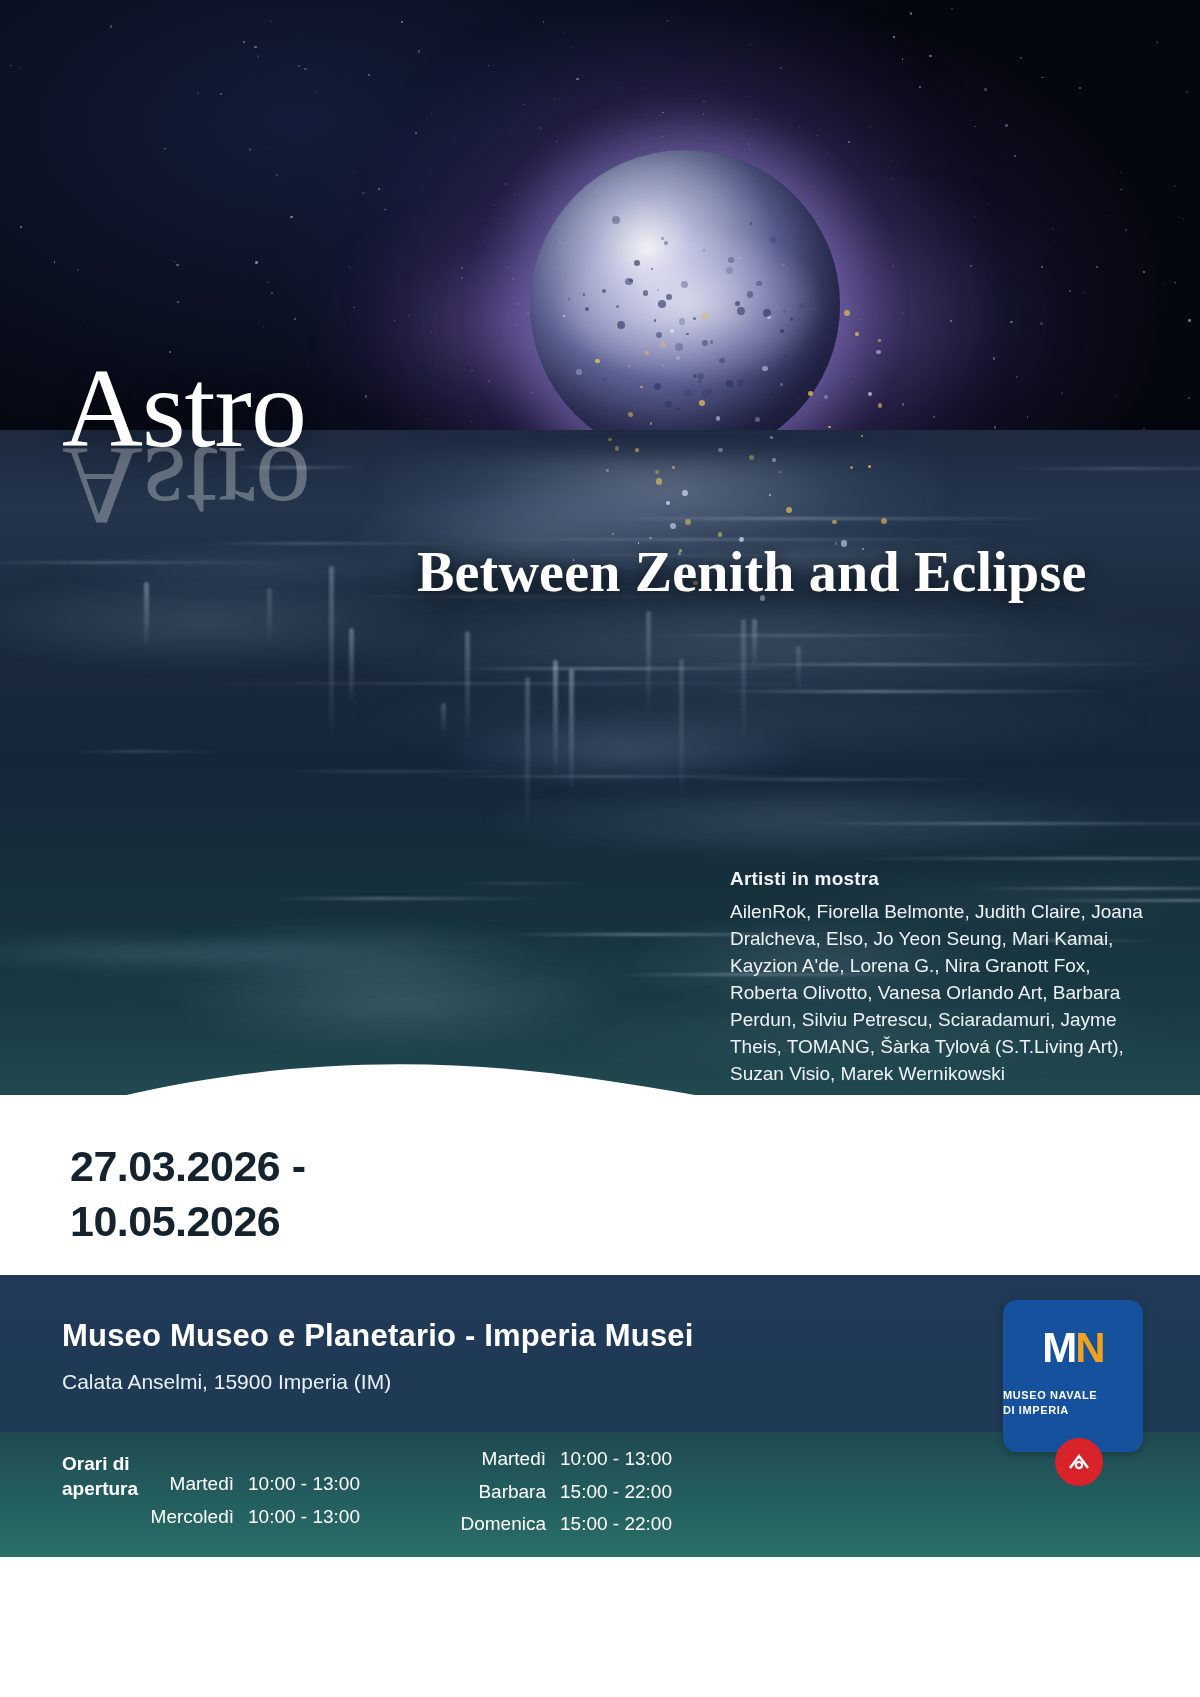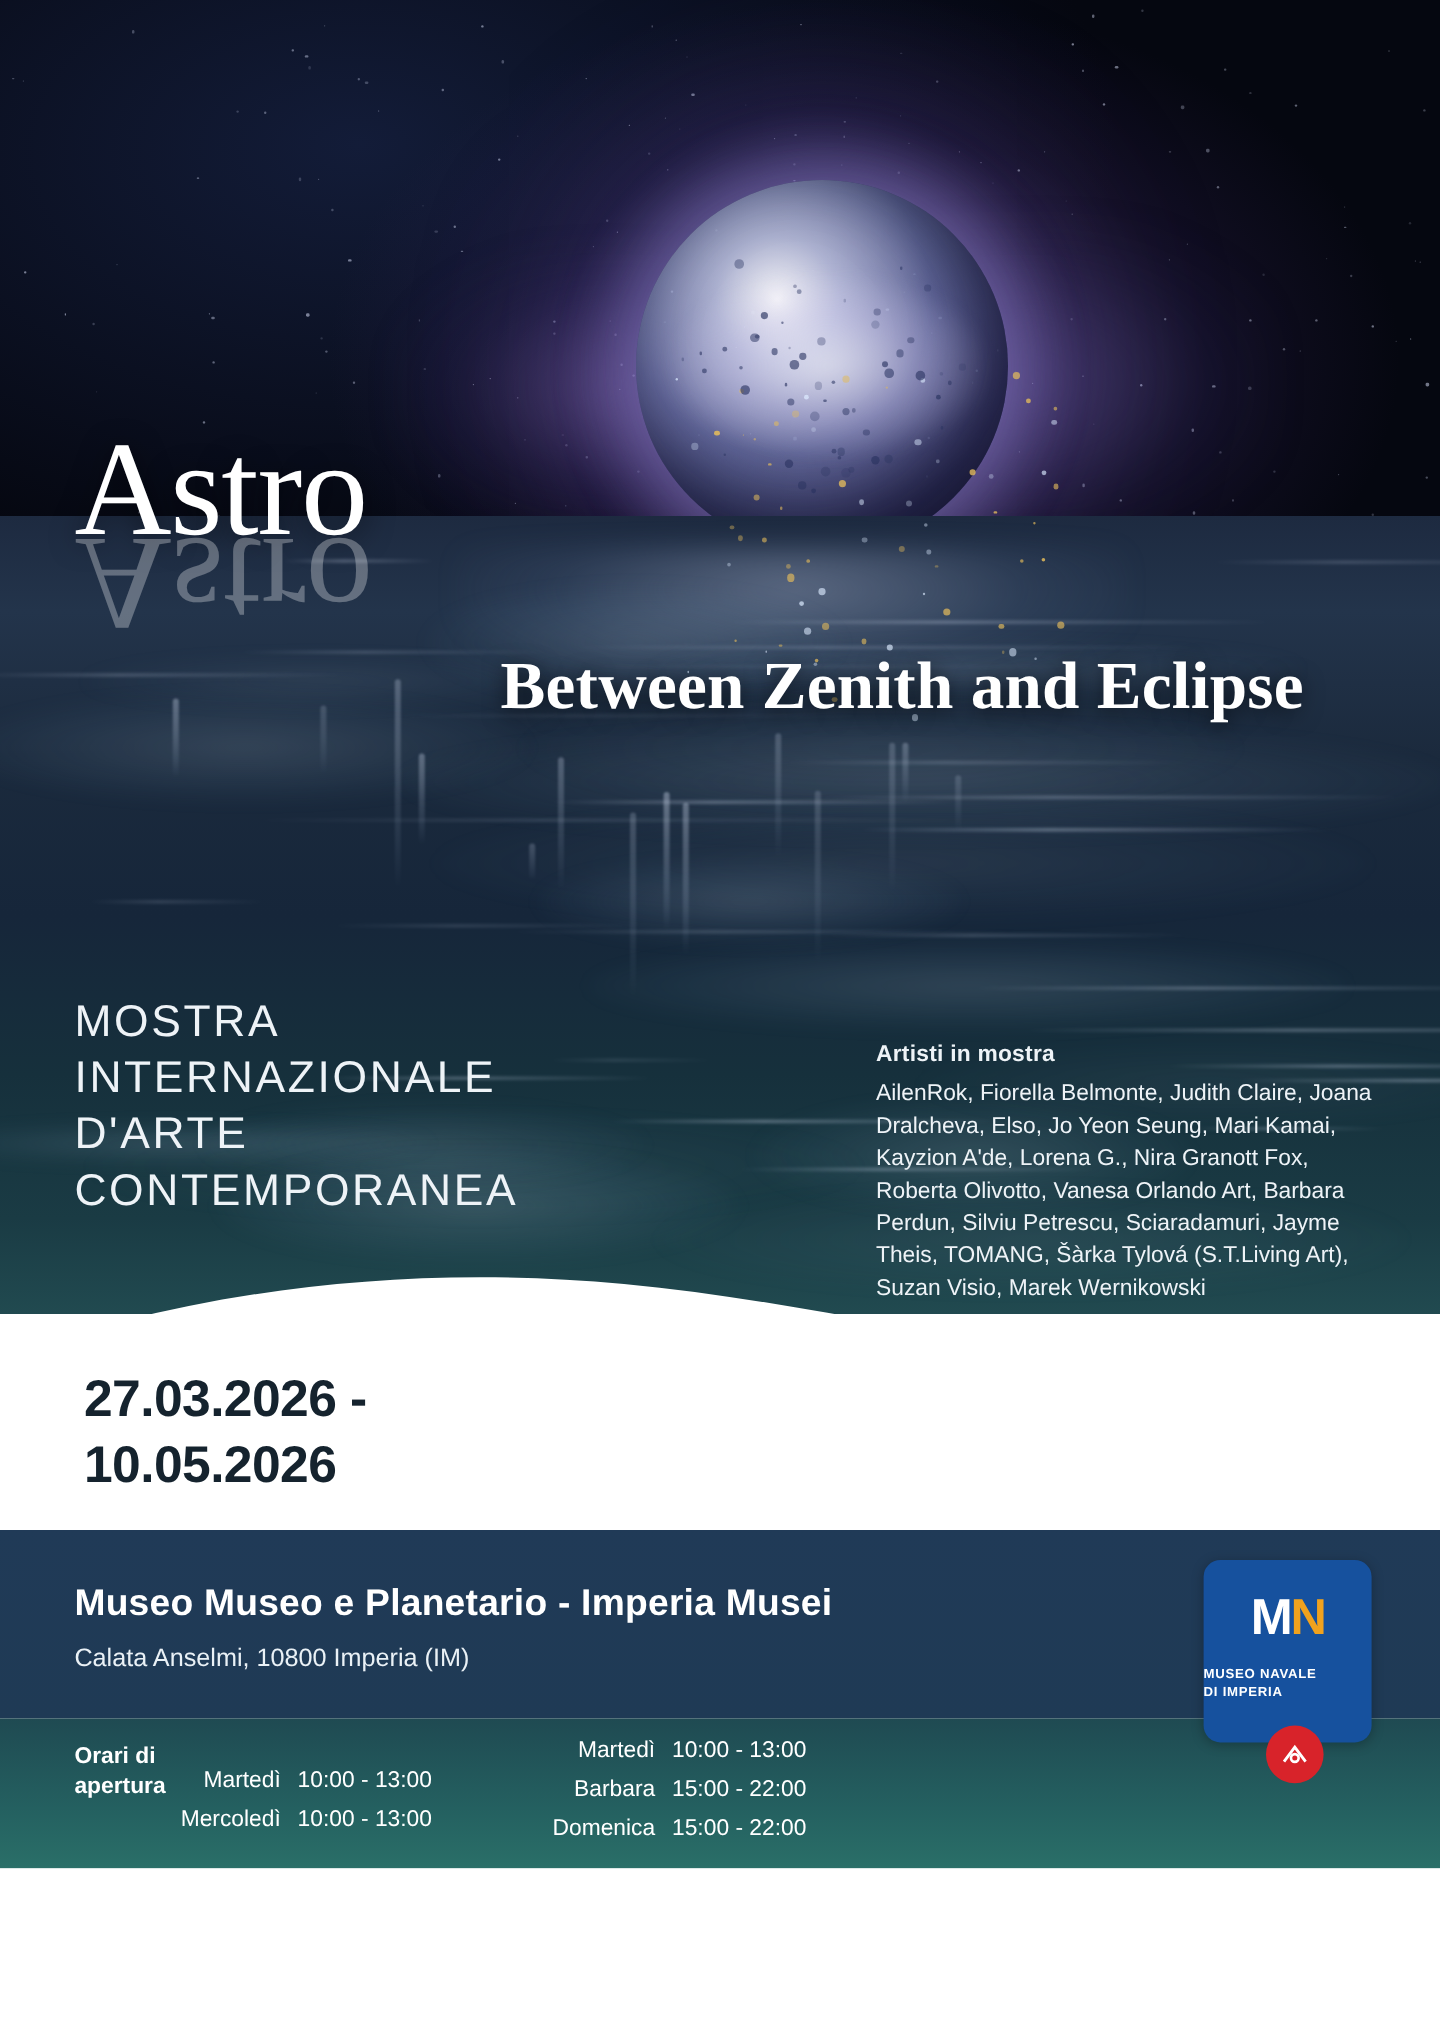--- a/index.html
+++ b/index.html
@@ -622,41 +622,37 @@
   </div>
 
   <div class="title-block">
     <div class="t-astro-wrap">
       <div class="t-astro">Astro</div>
       <div class="t-astro-mirror">Astro</div>
     </div>
     <div class="t-sub">Between Zenith and Eclipse</div>
   </div>
 
-  <div class="mostra" style="white-space:pre-line;">MOSTRA
-INTERNAZIONALE
-D'ARTE
-CONTEMPORANEA</div>
 
   <div class="artists">
     <h3>Artisti in mostra</h3>
     <p>AilenRok, Fiorella Belmonte, Judith Claire, Joana Dralcheva, Elso, Jo Yeon Seung, Mari Kamai, Kayzion A'de, Lorena G., Nira Granott Fox, Roberta Olivotto, Vanesa Orlando Art, Barbara Perdun, Silviu Petrescu, Sciaradamuri, Jayme Theis, TOMANG, Šàrka Tylová (S.T.Living Art), Suzan Visio, Marek Wernikowski</p>
   </div>
 
   <svg class="wave-divider" viewBox="0 0 1200 140" preserveAspectRatio="none">
     <path d="M0,92 C150,38 330,12 520,30 C700,47 860,96 1020,100 C1110,102 1160,92 1200,82 L1200,140 L0,140 Z" fill="#ffffff"></path>
   </svg>
 
   <div class="date-band"></div>
   <div class="dates" style="white-space:pre-line;">27.03.2026 -
 10.05.2026</div>
 
   <div class="venue-band"></div>
   <div class="venue-title">Museo Museo e Planetario - Imperia Musei</div>
-  <div class="venue-addr">Calata Anselmi, 10800 Imperia (IM)</div>
+  <div class="venue-addr">Calata Anselmi, 15900 Imperia (IM)</div>
 
   <div class="hours-band"></div>
   <div class="hours-label" style="white-space:pre-line;">Orari di
 apertura</div>
 
   <div class="hours-col c1">
     <div class="row">
       <span class="d">Martedì</span>
       <span>10:00 - 13:00</span>
     </div>

